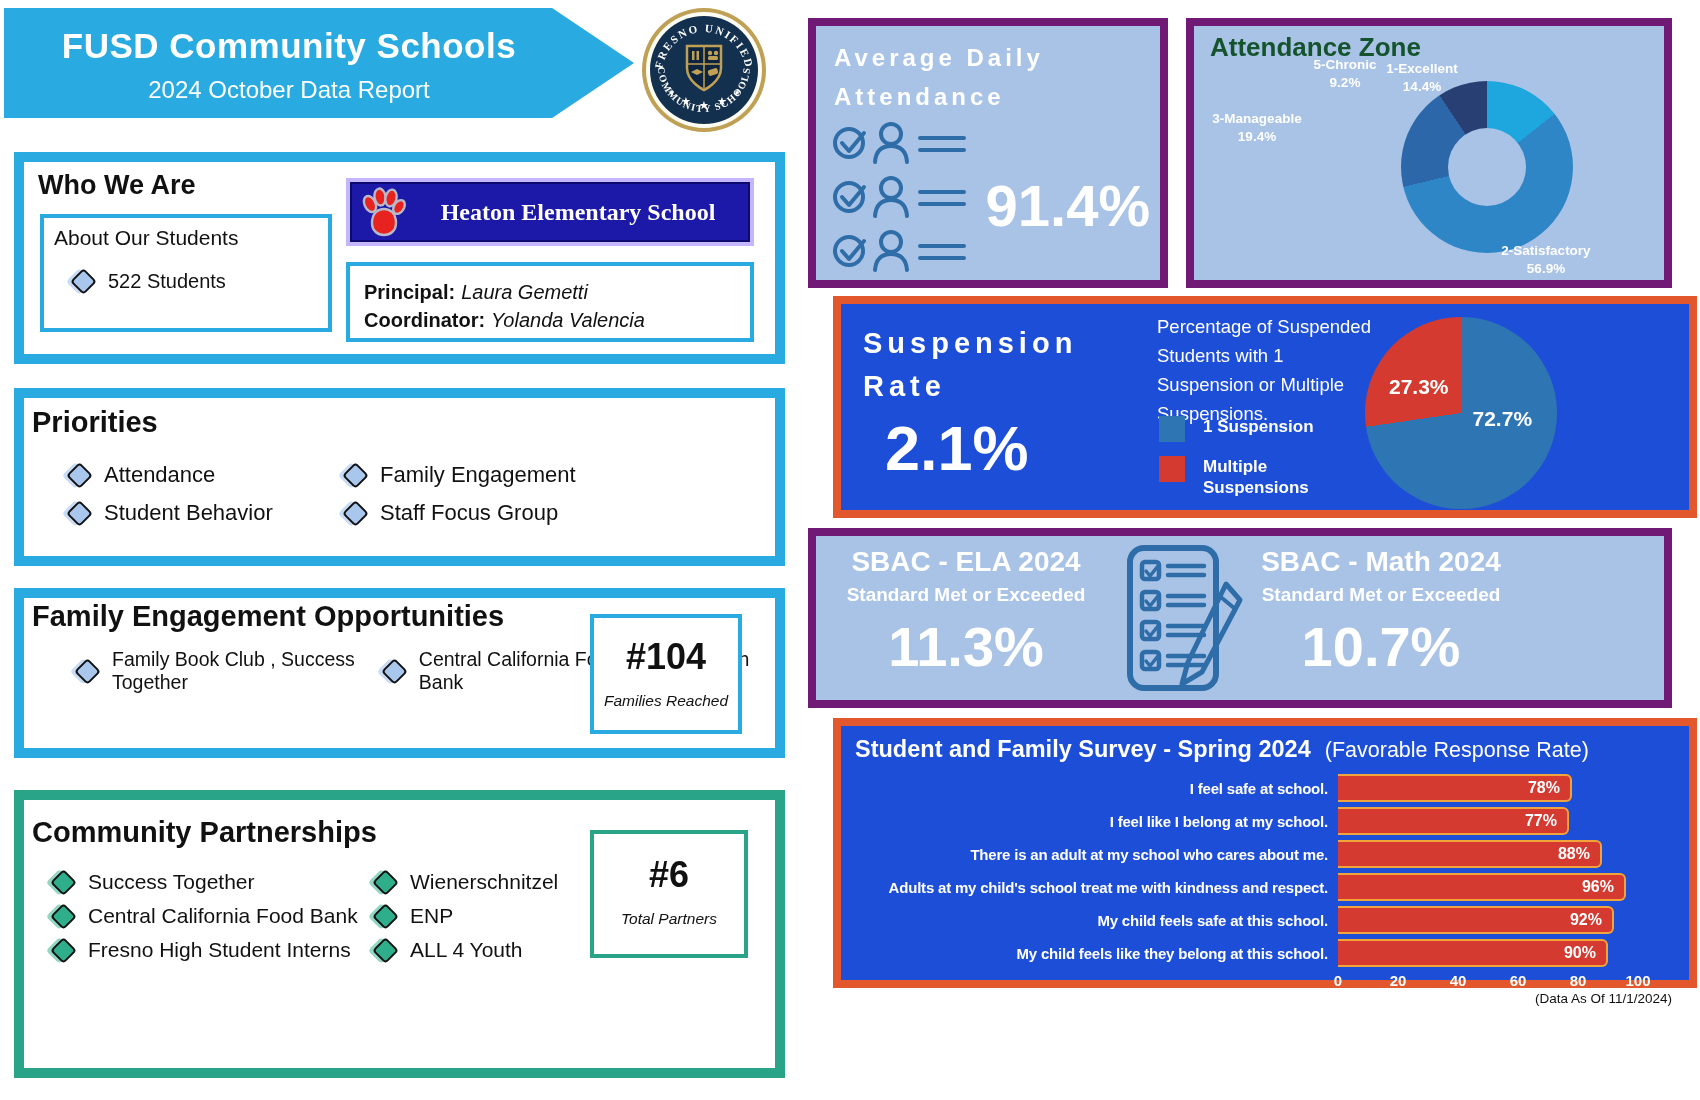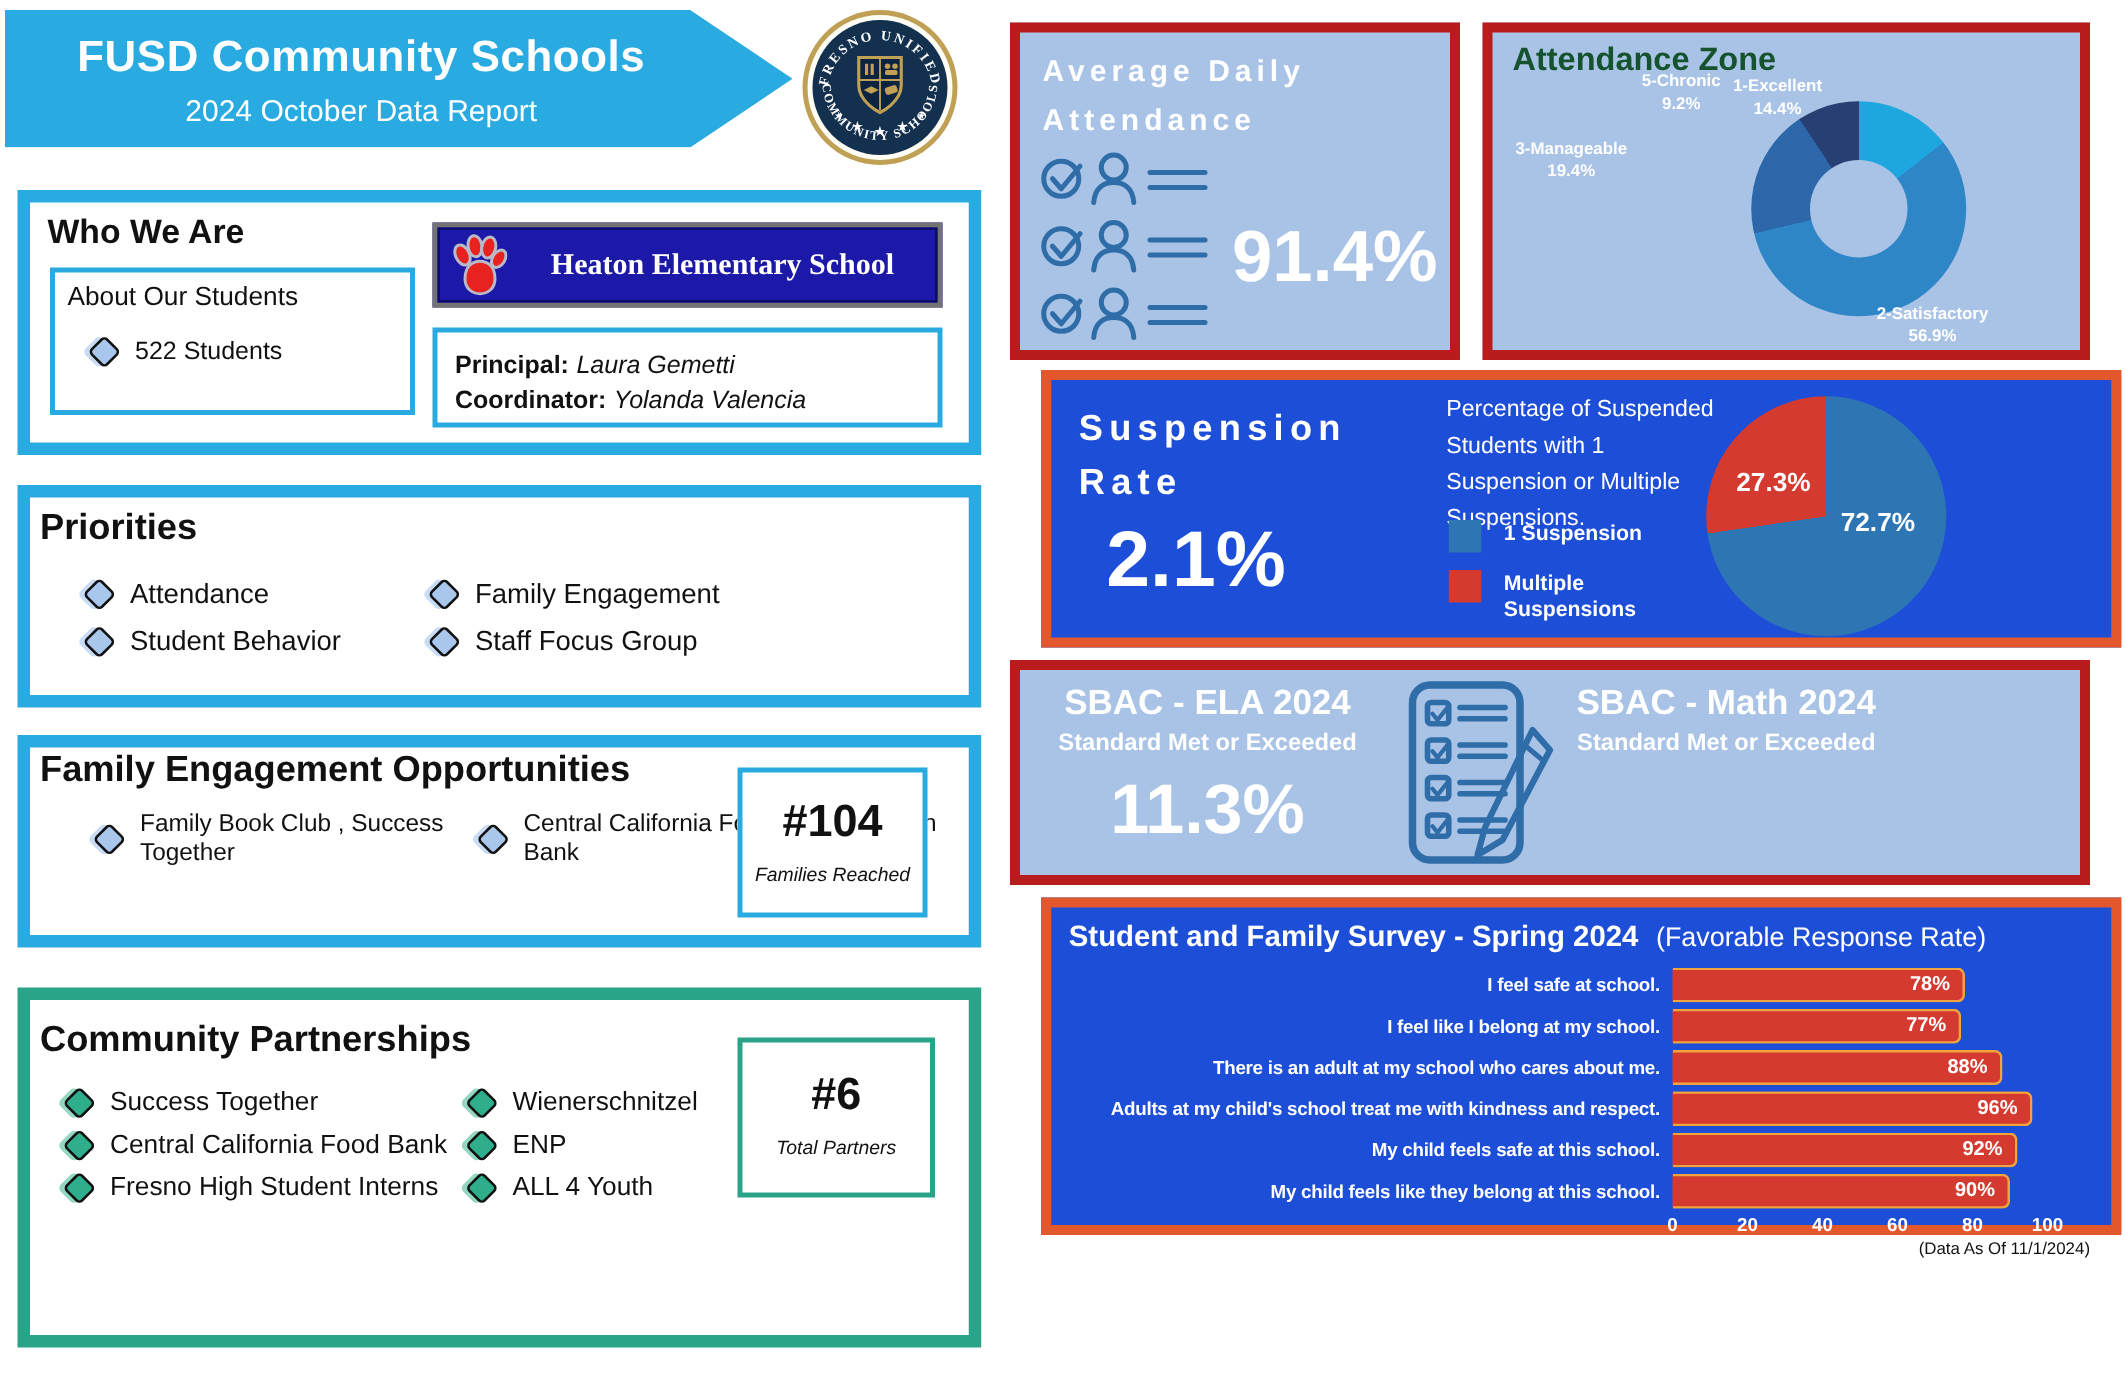--- a/index.html
+++ b/index.html
@@ -29,21 +29,21 @@
   .diamond.blue  { background:#a9c6ec; box-shadow:-3px 3px 0 #c9dcf5; }
   .diamond.green { background:#2fae8c; box-shadow:-3px 3px 0 #93d6c2; }
 
   
   .who { left:14px; top:152px; width:771px; height:212px; }
   .who .sec-title { position:absolute; left:14px; top:8px; font-size:27px; }
   .about-box { left:16px; top:52px; width:292px; height:118px; }
   .about-label { position:absolute; left:10px; top:8px; font-size:21px; color:#111; }
   .about-row { position:absolute; left:30px; top:52px; font-size:20px; }
   .heaton { position:absolute; left:322px; top:16px; width:408px; height:68px; background:#1c18a8;
-            border:4px solid #737373; outline:2px solid #0d0b6e; outline-offset:-6px;
+            border:4px solid #c4b5fd; outline:2px solid #0d0b6e; outline-offset:-6px;
             display:flex; align-items:center; }
   .school-name { flex:1; text-align:center; color:#fff; font-family:"Liberation Serif", serif;
                  font-weight:bold; font-size:24px; }
   .paw { margin-left:10px; flex:0 0 auto; }
   .staff-box { left:322px; top:100px; width:408px; height:80px; padding:12px 14px; font-size:20px;
                color:#111; line-height:28px; }
   .staff-box b { font-weight:bold; }
   .staff-box i { font-style:italic; margin-left:6px; }
 
   
@@ -65,21 +65,21 @@
   
   .cp { left:14px; top:790px; width:771px; height:288px; }
   .cp .sec-title { position:absolute; left:8px; top:16px; font-size:29px; }
   .cp-grid { position:absolute; left:30px; top:70px; display:grid;
              grid-template-rows:repeat(3,auto); grid-auto-flow:column;
              grid-template-columns:322px auto; row-gap:10px; font-size:21px; }
   .cp-stat { left:566px; top:30px; width:158px; height:128px; text-align:center; }
   .cp-stat .stat-value { margin-top:20px; }
 
   
-  .panel-blue   { position:absolute; background:#a9c3e6; border:8px solid #b91c1c; }
+  .panel-blue   { position:absolute; background:#a9c3e6; border:8px solid #701a75; }
   .panel-orange { position:absolute; background:#1d4ed8; border:8px solid #e2572b;margin-left:25px; }
   .p-title { color:#fff; font-weight:bold; }
 
   
   .ada { left:808px; top:18px; width:360px; height:270px; }
   .ada-title { position:absolute; left:18px; top:12px; font-size:24px; letter-spacing:4px;
                line-height:39px; color:#fff; font-weight:bold; }
   .ada-icons { position:absolute; left:12px; top:92px; }
   .ada-value { position:absolute; right:10px; top:146px; font-size:58px; font-weight:bold; color:#fff; }
 
@@ -409,20 +409,21 @@
           <line x1="52" y1="114" x2="88" y2="114"></line>
             <line x1="52" y1="123" x2="88" y2="123"></line>
         </g>
         <path d="M110 42 L124 58 L86 130 L66 142 L72 120 Z" stroke-width="5"></path>
         <line x1="106" y1="56" x2="118" y2="66" stroke-width="4"></line>
       </g>
     </svg>
     <div class="sbac-block sbac-math">
       <div class="sbac-t">SBAC - Math 2024</div>
       <div class="sbac-s">Standard Met or Exceeded</div>
+      <div class="sbac-v">10.7%</div>
     </div>
   </section>
 
   <section class="panel-orange survey">
     <div class="survey-title-row">
       <span class="survey-title">Student and Family Survey - Spring 2024</span>
       <span class="survey-subtitle">(Favorable Response Rate)</span>
     </div>
     <div class="survey-rows">
         <div class="survey-row">

